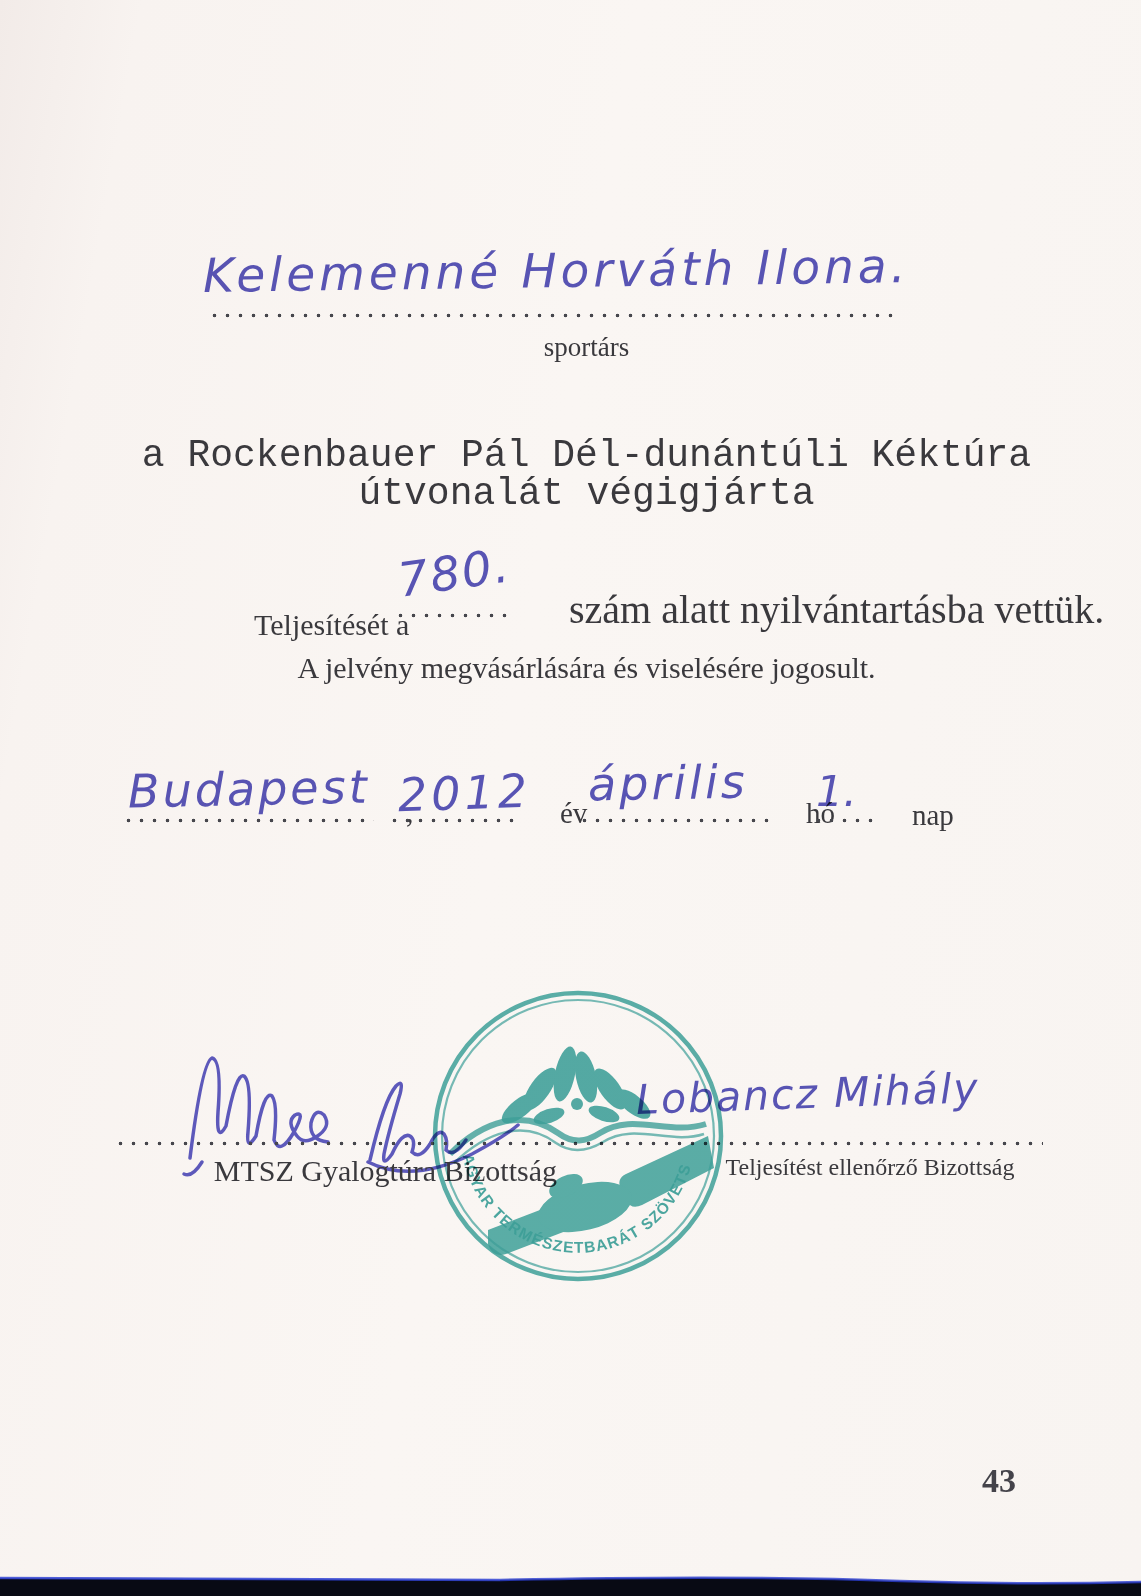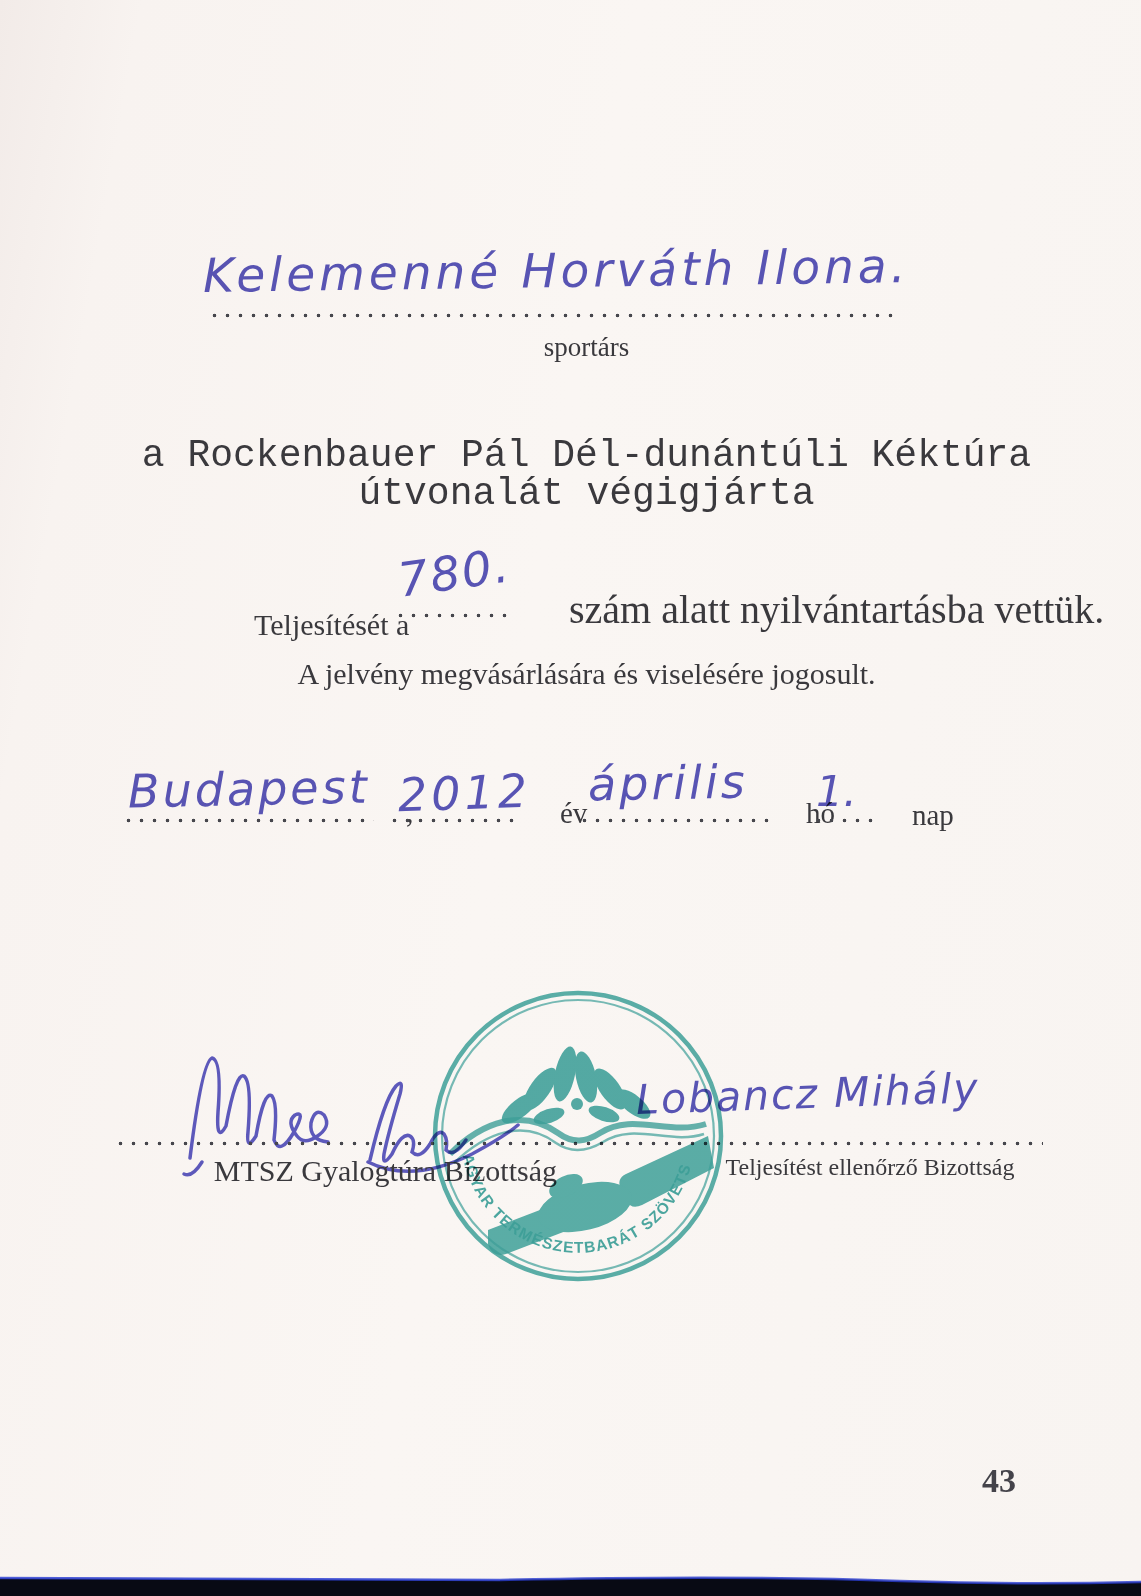--- a/index.html
+++ b/index.html
@@ -39,21 +39,21 @@
 
   <div class="print center" style="top:437px;font-size:38px;line-height:38px;font-family:Liberation Mono, monospace;">
     <div>a Rockenbauer Pál Dél-dunántúli Kéktúra útvonalát végigjárta</div>
   </div>
 
   <div class="print" style="left:222px;top:585px;font-size:30px;margin-top:21px;">Teljesítését a</div>
   <div class="dotline" style="left:398px;top:613px;width:112px;"></div>
   <div class="hand" style="left:398px;top:549px;font-size:47px;letter-spacing:2px;transform:rotate(-8deg);">780.</div>
   <div class="print" style="left:537px;top:585px;font-size:40px;">szám alatt nyilvántartásba vettük.</div>
 
-  <div class="print center" style="top:649px;font-size:30px;margin-top:6px;">A jelvény megvásárlására és viselésére jogosult.</div>
+  <div class="print center" style="top:649px;font-size:30px;">A jelvény megvásárlására és viselésére jogosult.</div>
 
   <div class="dotline" style="left:126px;top:818px;width:248px;"></div>
   <div class="print" style="left:374px;top:793px;font-size:30px;">,</div>
   <div class="dotline" style="left:392px;top:818px;width:130px;"></div>
   <div class="print" style="left:528px;top:795px;font-size:29px;">év</div>
   <div class="dotline" style="left:582px;top:818px;width:188px;"></div>
   <div class="print" style="left:774px;top:795px;font-size:29px;">hó</div>
   <div class="dotline" style="left:816px;top:818px;width:58px;"></div>
   <div class="print" style="left:880px;top:797px;font-size:29px;">nap</div>
 

